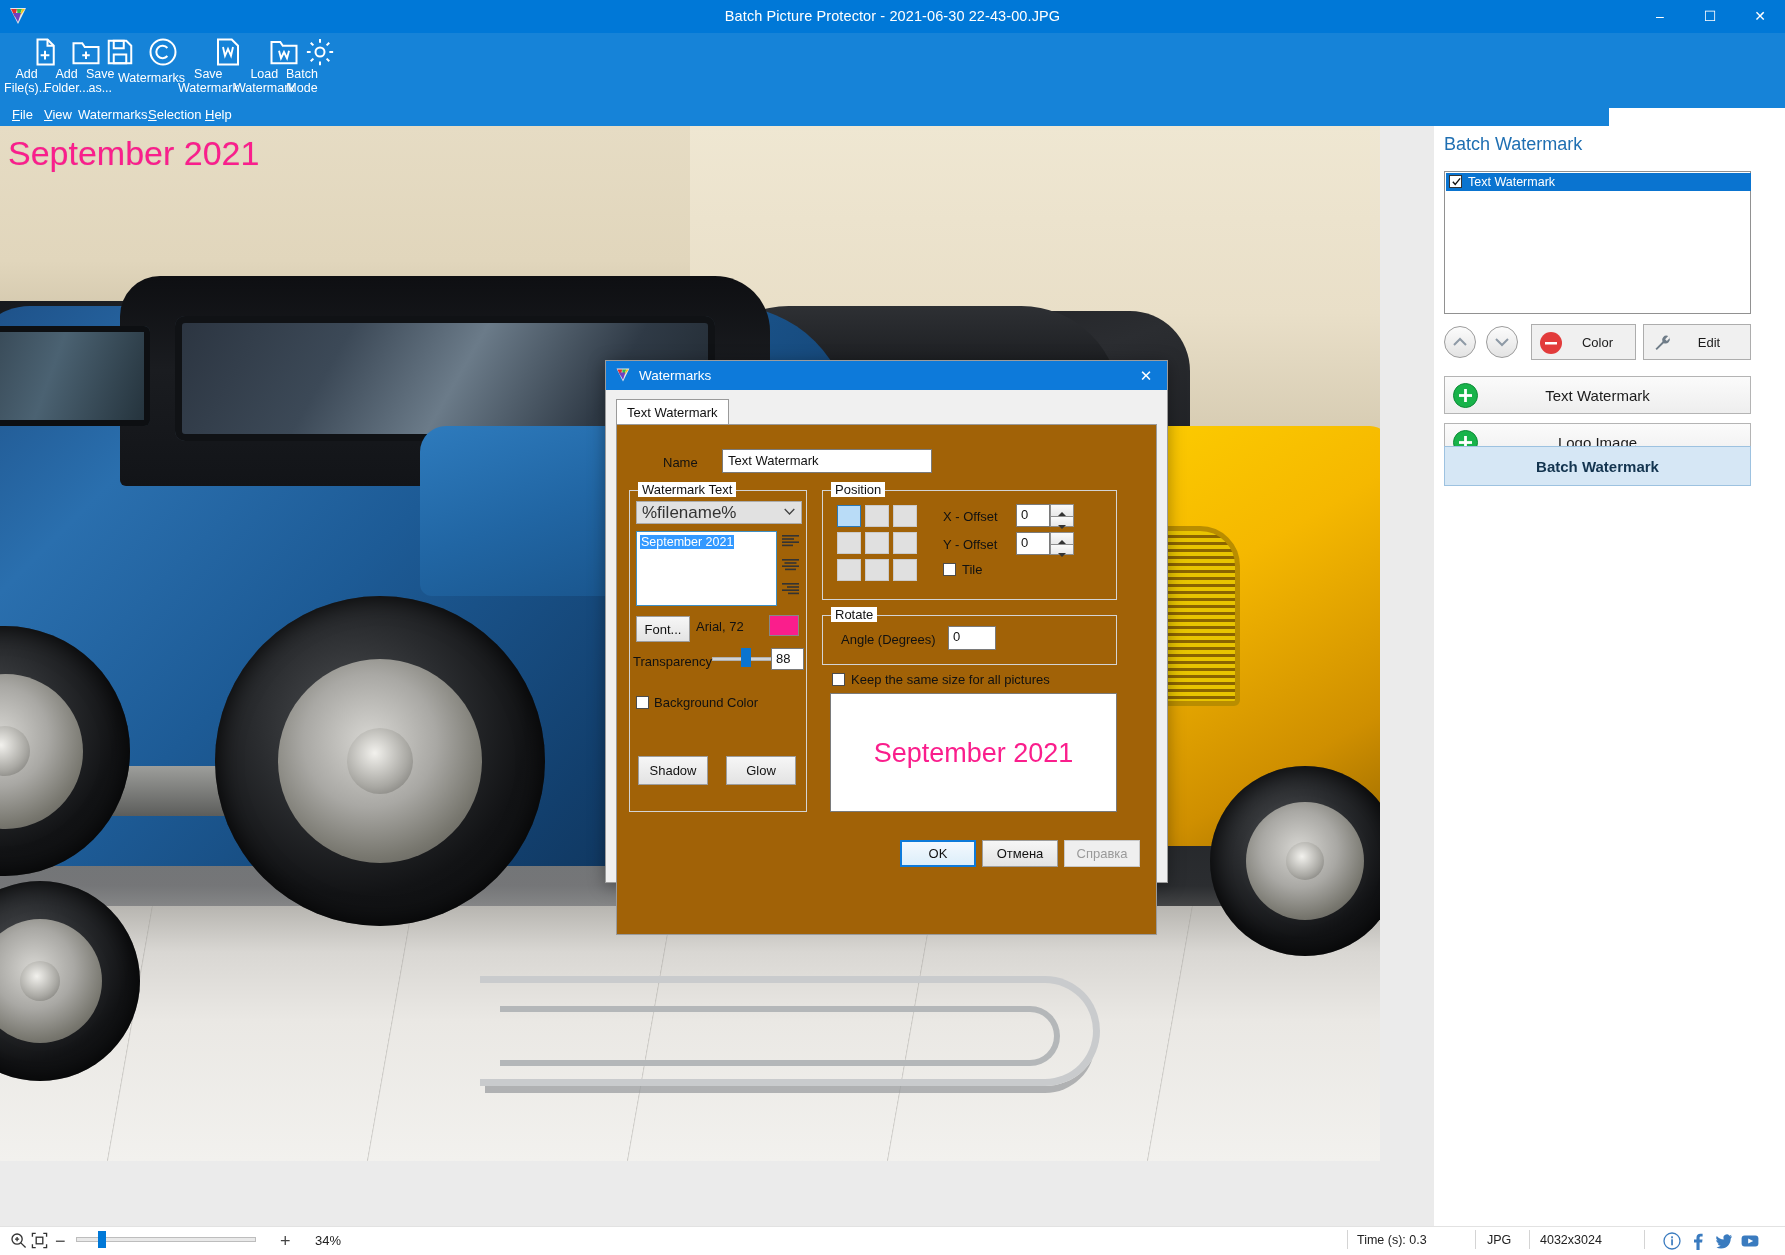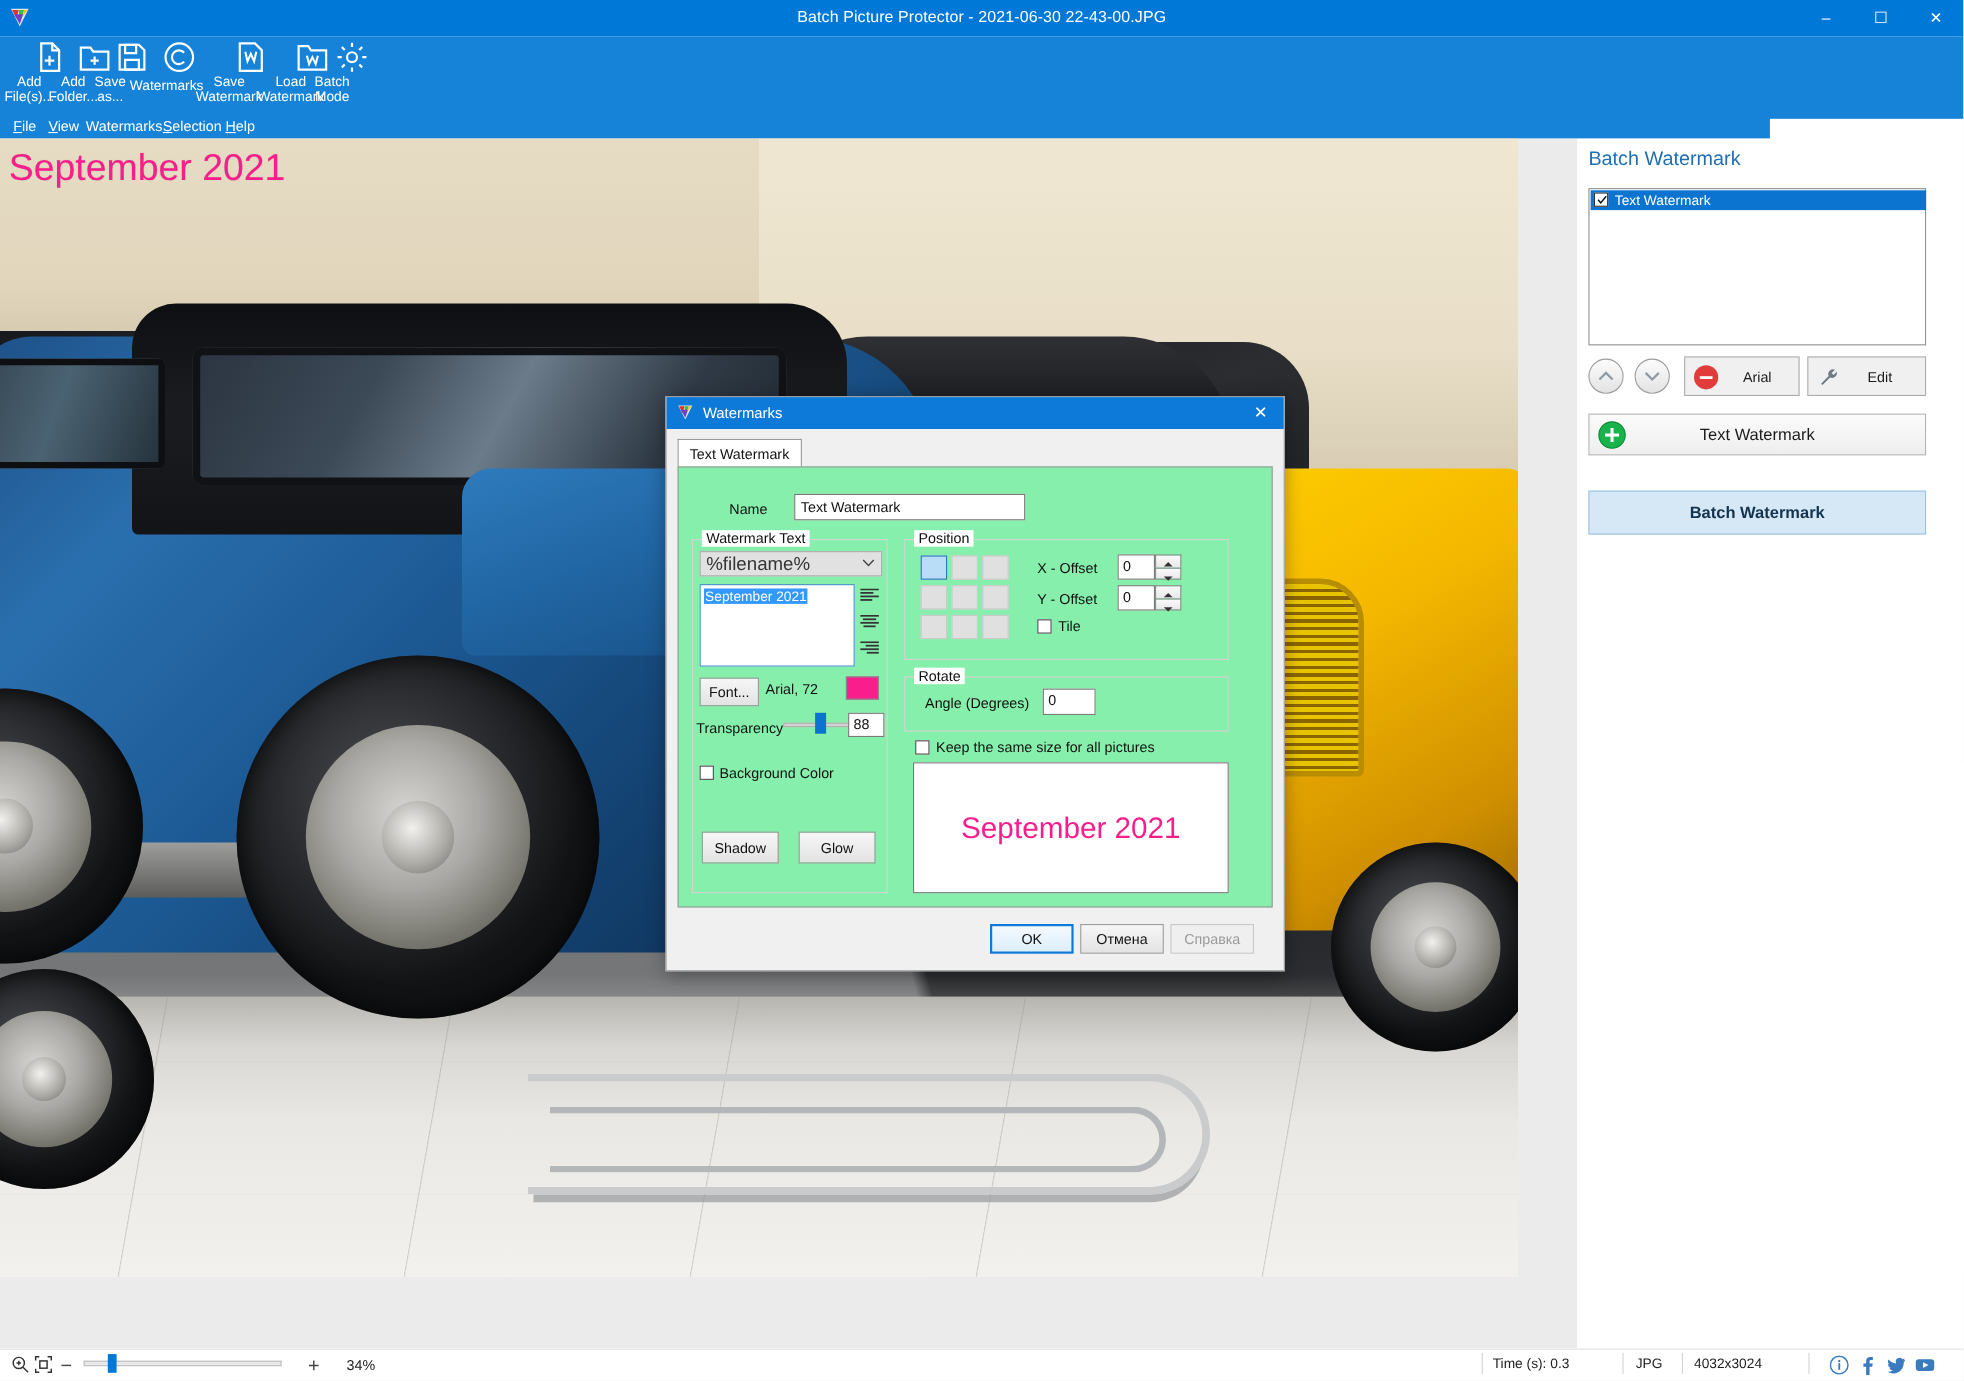--- a/index.html
+++ b/index.html
@@ -297,22 +297,22 @@
   .dlg-body { position: absolute; left: 0; top: 29px; width: 561px; height: 492px; }
   .tabstrip {
     position: absolute; left: 10px; top: 9px; width: 541px; height: 26px;
   }
   .tab {
     position: absolute; left: 0; top: 0; height: 26px; padding: 0 10px;
     line-height: 25px; font-size: 13px; color: #111;
     background: #ffffff; border: 1px solid #9a9a9a; border-bottom: none;
   }
   .tabpage {
-    position: absolute; left: 10px; top: 34px; width: 541px; height: 401px;
-    background: #86efac; border: 1px solid #9a9a9a;
+    position: absolute; left: 10px; top: 34px; width: 541px; height: 511px;
+    background: #a16207; border: 1px solid #9a9a9a;
   }
   .lbl { position: absolute; font-size: 13px; color: #111; }
   .txtbox {
     position: absolute; background: #ffffff; border: 1px solid #7a7a7a;
     font-size: 13px; color: #111; padding: 2px 5px; line-height: 18px;
   }
   .groupbox {
     position: absolute; border: 1px solid #d4d4d4;
   }
   .groupbox > .gb-title {
@@ -520,39 +520,47 @@
       <svg width="30" height="30" viewBox="0 0 30 30">
         <path d="M9 12l6 6 6-6" stroke="#8e9aa6" stroke-width="2" fill="none"></path>
       </svg>
     </div>
 
     <div class="rp-btn" style="left:97px; top:198px; width:105px; height:36px;">
       <span style="position:absolute;left:8px;top:7px;width:22px;height:22px;border-radius:50%;background:#e23b3b;"></span>
       <svg style="position:absolute;left:13px;top:15px;" width="12" height="6" viewBox="0 0 12 6">
         <rect x="0" y="2" width="12" height="2.5" fill="#fff"></rect>
       </svg>
-      <span style="margin-left:28px;">Arial</span>
+      <span style="margin-left:28px;">Color</span>
     </div>
 
     <div class="rp-btn" style="left:209px; top:198px; width:108px; height:36px;">
       <svg style="position:absolute;left:8px;top:8px;" width="21" height="21" viewBox="0 0 24 24">
         <path d="M20 5a5 5 0 0 1-6.6 6.6L5.5 19.5 4 18l7.9-7.9A5 5 0 0 1 18.5 3.5L15 7l2 2 3.5-3.5z" fill="#6f7c88"></path>
       </svg>
       <span style="margin-left:24px;">Edit</span>
     </div>
 
     <div class="rp-bigbtn" style="top:250px;">
       <span style="position:absolute;left:8px;top:6px;width:25px;height:25px;border-radius:50%;background:#18b34a;border:1px solid #0d8a37;"></span>
       <svg style="position:absolute;left:14px;top:12px;" width="13" height="13" viewBox="0 0 14 14">
         <rect x="5.5" y="0" width="3" height="14" fill="#fff"></rect>
           <rect x="0" y="5.5" width="14" height="3" fill="#fff"></rect>
       </svg>
       <span>Text Watermark</span>
     </div>
 
+    <div class="rp-bigbtn" style="top:297px;">
+      <span style="position:absolute;left:8px;top:6px;width:25px;height:25px;border-radius:50%;background:#18b34a;border:1px solid #0d8a37;"></span>
+      <svg style="position:absolute;left:14px;top:12px;" width="13" height="13" viewBox="0 0 14 14">
+        <rect x="5.5" y="0" width="3" height="14" fill="#fff"></rect>
+          <rect x="0" y="5.5" width="14" height="3" fill="#fff"></rect>
+      </svg>
+      <span>Logo Image</span>
+    </div>
 
     <div class="rp-batch">
       <span>Batch Watermark</span>
     </div>
   </div>
 
   <div class="statusbar"></div>
   <svg class="sb-ico" style="left:10px; top:1232px;" viewBox="0 0 18 18" fill="none" stroke="#333" stroke-width="1.4">
     <circle cx="7.5" cy="7.5" r="5.4"></circle>
       <path d="M11.5 11.5L16.5 16.5"></path>

